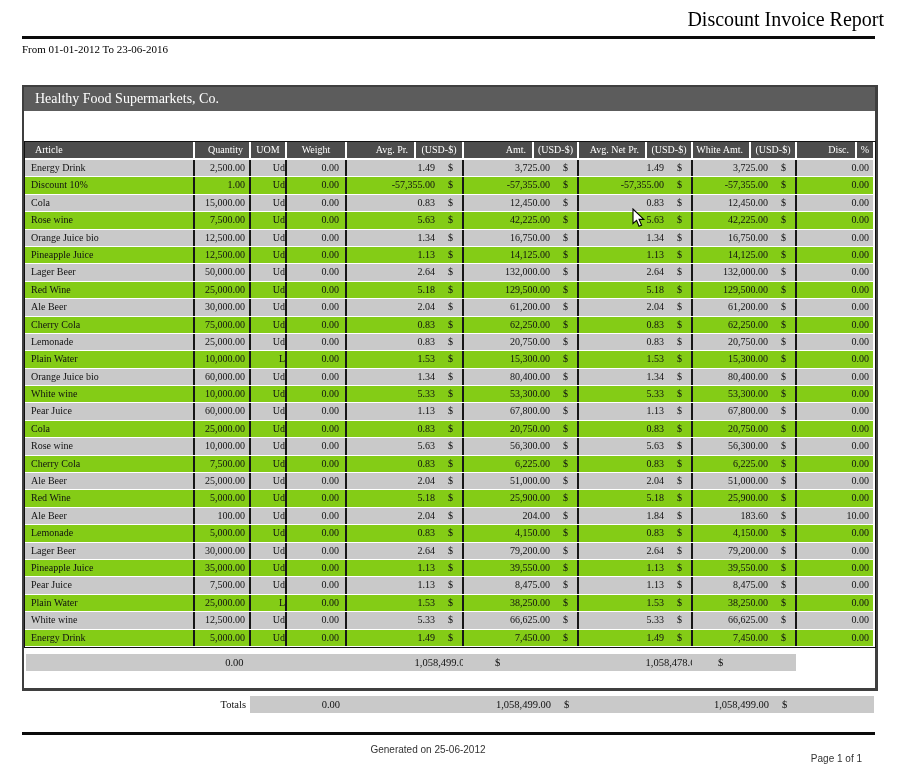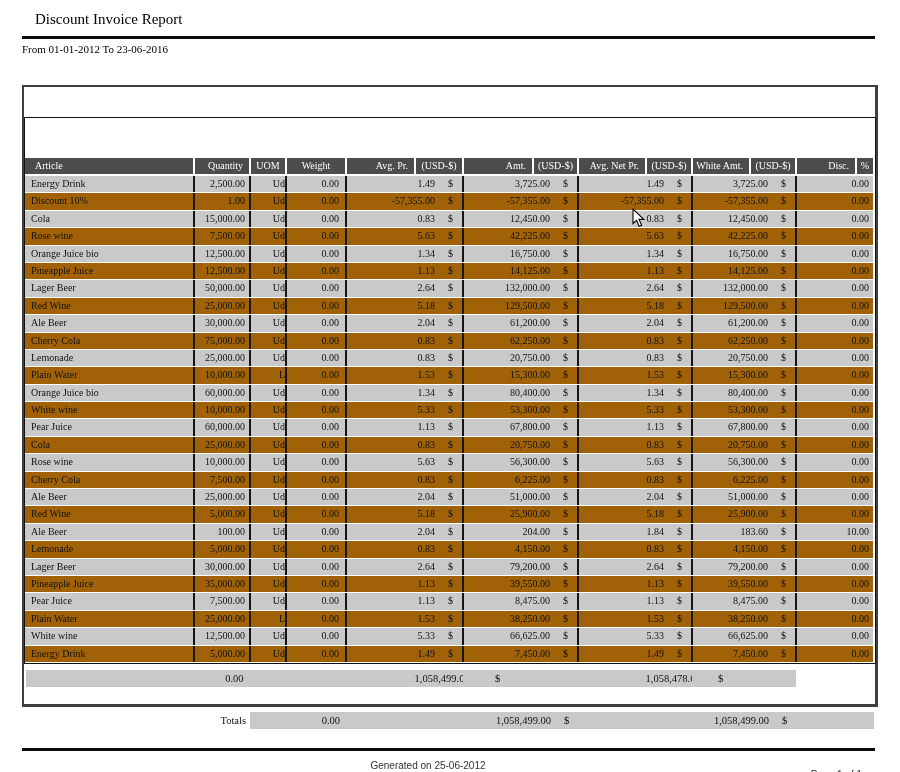--- a/index.html
+++ b/index.html
@@ -1,20 +1,20 @@
 <!DOCTYPE html>
 <html style="--company-bar-bg: #5c5c5c; --table-header-bg: #4c4c4c; --row-alt-bg: #c9c9c9; --totals-band-bg: #c9c9c9; --header-text: #ffffff; --text: #111111;"><head>
 <meta charset="utf-8">
 <style>
   html,body{margin:0;padding:0;background:#fff;}
   .page{
     position:relative;width:900px;height:772px;background:#fff;overflow:hidden;
     font-family:"Liberation Serif","DejaVu Serif",serif;color:var(--text,#111);
   }
-  .title{margin:8px 0 0 35px;font-size:15px;line-height:23px;color:#000;}
+  .title{margin:8px 16px 0 35px;font-size:20px;line-height:23px;color:#000;text-align:right;}
   .hr{margin-left:22px;width:853px;height:3px;background:#0b0b0b;}
   .hr-top{margin-top:5px;}
   .date-range{margin:4px 0 0 22px;font-size:11px;line-height:13px;color:#000;}
 
   .company-box{
     margin:29px 0 0 22px;width:856px;box-sizing:border-box;
     border:2px solid #3f3f3f;border-right-width:3px;border-bottom-width:3px;
     background:#fff;padding-bottom:17px;
   }
   .company-bar{
@@ -23,33 +23,33 @@
   }
   .pre-table-spacer{height:30px;}
 
   .grid{display:grid;width:848px;
     grid-template-columns:168px 56px 36px 60px 69px 25px 23px 70px 22px 23px 68px 23px 23px 58px 23px 23px 60px 18px;
   }
   .sp2{grid-column:span 2;}
   .sp3{grid-column:span 3;}
 
   .table{width:850px;margin:0 auto;border:1px solid #111;box-sizing:content-box;background:#fff;}
-  .thead{background:var(--table-header-bg,#4c4c4c);border-bottom:2px solid #fff;margin-top:40px;}
+  .thead{background:var(--table-header-bg,#4c4c4c);border-bottom:2px solid #fff;}
   .thead > div{
     height:16px;line-height:16px;font-size:10px;color:var(--header-text,#fff);
     overflow:hidden;white-space:nowrap;box-sizing:border-box;
   }
   .thead > .bw{border-left:2px solid #fff;}
   .ha-l{text-align:left;padding-left:10px;}
   .ha-r{text-align:right;padding-right:6px;}
   .ha-c{text-align:center;}
 
   .trow{border-bottom:1px solid #fff;box-sizing:border-box;height:17.4px;}
   .trow.alt{background:var(--row-alt-bg,#c9c9c9);}
-  .trow.plain{background:#a16207;}
+  .trow.plain{background:#84cc16;}
   .trow > div{
     height:16.4px;line-height:16.4px;font-size:10px;color:#111;
     overflow:hidden;white-space:nowrap;box-sizing:border-box;
   }
   .trow > .bL{border-left:2px solid #161616;}
   .c-article{text-align:left;padding-left:6px;}
   .c-qty{text-align:right;padding-right:4px;}
   .c-uom{text-align:right;}
   .c-weight{text-align:right;padding-right:6px;}
   .c-num{text-align:right;padding-right:4px;}
@@ -76,20 +76,23 @@
 </head>
 <body>
 
 <div class="page">
 
   <div class="title">Discount Invoice Report</div>
   <div class="hr hr-top"></div>
   <div class="date-range">From 01-01-2012 To 23-06-2016</div>
 
   <div class="company-box">
+    <div class="company-bar">
+      <span>Healthy Food Supermarkets, Co.</span>
+    </div>
     <div class="pre-table-spacer"></div>
 
     <div class="table">
       <div class="thead grid">
         <div class="ha-l">Article</div>
         <div class="ha-r bw">Quantity</div>
         <div class="ha-c bw">UOM</div>
         <div class="ha-c bw">Weight</div>
         <div class="ha-r bw">Avg. Pr.</div>
         <div class="ha-c bw sp2">(USD-$)</div>

